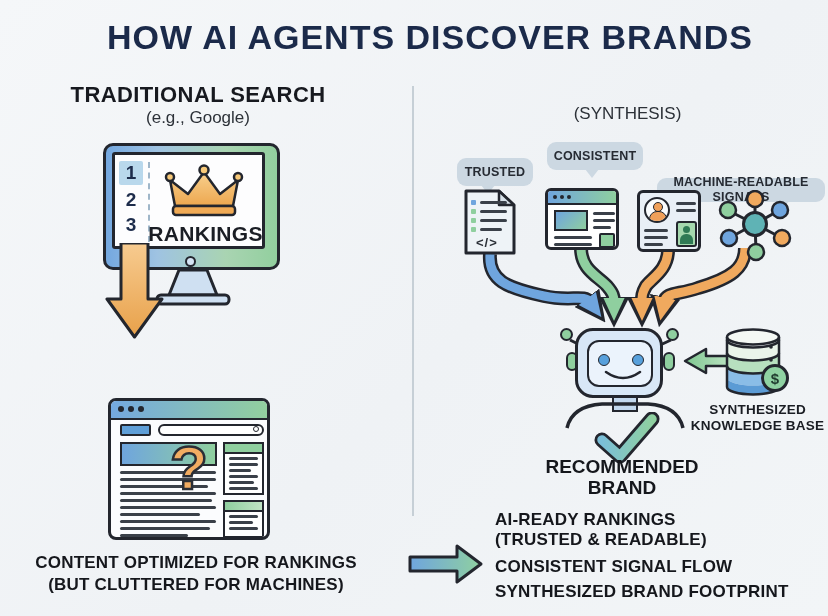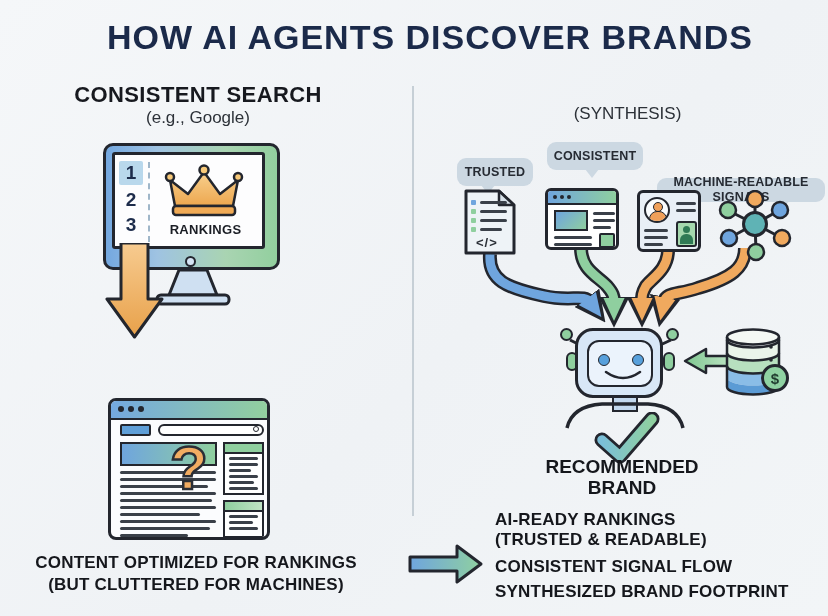--- a/index.html
+++ b/index.html
@@ -23,21 +23,21 @@
   .divider{left:412px;top:86px;width:2px;height:430px;background:#c6cfd6;}
   
   .bezel{left:3px;top:3px;width:177px;height:127px;box-sizing:border-box;
     border:3.5px solid #23262e;border-radius:10px;
     background:linear-gradient(90deg,#74a8e0 0%,#9fc3e2 30%,#a9d4b2 70%,#92cf9e 100%);}
   .screen{left:12px;top:12px;width:153px;height:97px;box-sizing:border-box;
     background:#fdfdfe;border:3px solid #23262e;border-radius:3px;}
   .rankbox{left:19px;top:21px;width:24px;height:24px;background:#b9d8ec;border-radius:2px;}
   .ranknum{width:24px;text-align:center;font-size:19px;font-weight:700;color:#1d2c4b;}
   .dash{left:48px;top:22px;height:80px;border-left:2px dashed #9fb6c9;}
-  .rankings{left:48px;top:82px;width:115px;text-align:center;font-size:13px;font-weight:700;color:#1b1e25;letter-spacing:.3px;}
+  .rankings{left:48px;top:82px;width:115px;text-align:center;font-size:21px;font-weight:700;color:#1b1e25;letter-spacing:.3px;}
   .camera{left:85px;top:116px;width:11px;height:11px;border-radius:50%;background:#d5e4f4;border:2px solid #23262e;box-sizing:border-box;}
   
   .bubble{background:#ccd8e2;border-radius:9px;font-size:12.5px;font-weight:700;color:#262b33;
     display:flex;align-items:center;justify-content:center;text-align:center;line-height:1.18;letter-spacing:.2px;}
   .tail{position:absolute;bottom:-8px;width:0;height:0;border-left:7px solid transparent;
     border-right:7px solid transparent;border-top:9px solid #ccd8e2;}
   
   .bar{position:absolute;height:3px;background:#3a4049;border-radius:2px;}
   
   .bwin{width:162px;height:142px;box-sizing:border-box;background:#fbfcfe;border:3px solid #23262e;border-radius:8px;overflow:hidden;}
@@ -63,21 +63,21 @@
 </style>
 </head>
 <body>
 
 <div id="canvas">
 
   <div class="abs ctr title" style="left:0;top:18px;width:828px;padding-left:16px;">HOW AI AGENTS DISCOVER BRANDS</div>
 
   <div class="abs divider"></div>
 
-  <div class="abs ctr colhead" style="left:28px;top:82px;width:340px;">CONSISTENT SEARCH</div>
+  <div class="abs ctr colhead" style="left:28px;top:82px;width:340px;">TRADITIONAL SEARCH</div>
   <div class="abs ctr colsub" style="left:28px;top:108px;width:340px;">(e.g., Google)</div>
 
   <div class="abs" style="left:100px;top:140px;width:185px;height:168px;z-index:1;">
     <div class="abs bezel"></div>
     <div class="abs screen"></div>
     <div class="abs rankbox"></div>
     <div class="abs ranknum" style="left:19px;top:22px;">1</div>
     <div class="abs ranknum" style="left:19px;top:49px;">2</div>
     <div class="abs ranknum" style="left:19px;top:74px;">3</div>
     <div class="abs dash"></div>
@@ -322,20 +322,21 @@
       <path d="M3,27 A26,7.5 0 0 0 55,27"></path>
       <path d="M3,40 A26,7.5 0 0 0 55,40"></path>
       <path d="M3,11 L3,61 A26,7.5 0 0 0 55,61 L55,11"></path>
     </g>
     <circle cx="47" cy="21" r="1.8" fill="#23262e"></circle>
     <circle cx="47" cy="34" r="1.8" fill="#23262e"></circle>
   </svg>
   <div class="abs badge" style="left:761px;top:364px;">
     <span>$</span>
   </div>
+  <div class="abs ctr kb" style="left:690px;top:402px;width:135px;">SYNTHESIZED KNOWLEDGE BASE</div>
 
   <svg class="abs" style="left:594px;top:412px;" width="66" height="52" viewBox="0 0 66 52">
     <defs>
       <linearGradient id="ckG" x1="0" y1="0" x2="1" y2="0">
         <stop offset="0" stop-color="#7bbfd8"></stop>
           <stop offset="1" stop-color="#8fd0a0"></stop>
       </linearGradient>
     </defs>
     <path d="M8,28 L26,44 L58,7" stroke="#23262e" stroke-width="15" fill="none" stroke-linecap="round" stroke-linejoin="round"></path>
     <path d="M8,28 L26,44 L58,7" stroke="url(#ckG)" stroke-width="9.5" fill="none" stroke-linecap="round" stroke-linejoin="round"></path>

